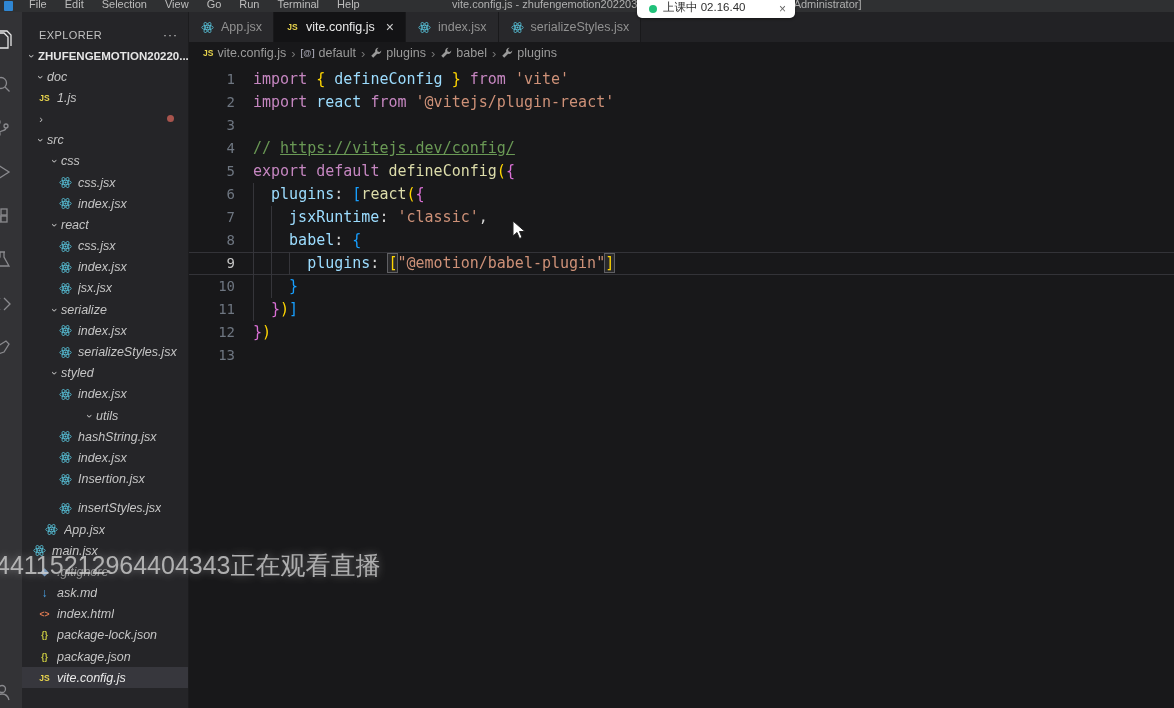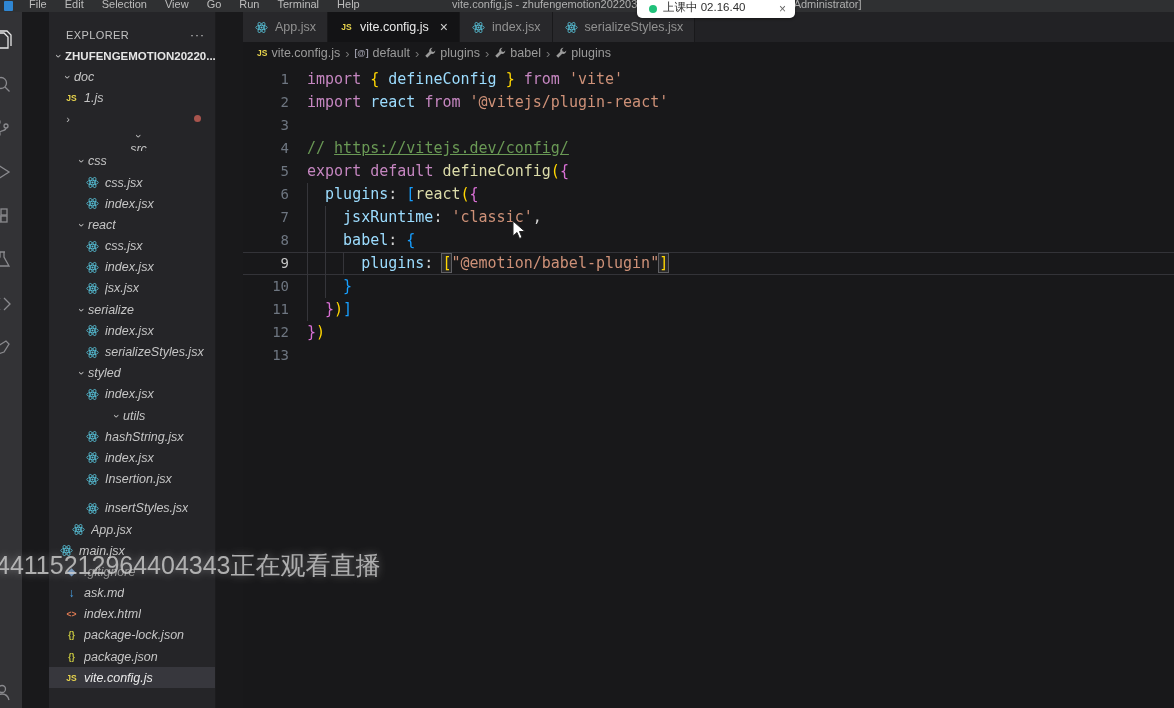--- a/index.html
+++ b/index.html
@@ -16,21 +16,21 @@
 
   
   .overlay-pill { position:absolute; left:637px; top:-10px; width:158px; height:28px; background:#ffffff;
                   border-radius:5px; z-index:40; display:flex; align-items:flex-end; padding:0 9px 3px 12px;
                   font-size:11.5px; color:#2f2f2f; gap:6px; box-shadow:0 1px 3px rgba(0,0,0,.4); }
   .pill-dot { width:8px; height:8px; border-radius:50%; margin-bottom:2px; flex:none; }
   .pill-text { white-space:nowrap; }
   .pill-close { margin-left:auto; color:#666; font-size:12px; line-height:12px; }
 
   
-  .main { position:absolute; top:12px; left:0; right:0; bottom:0; display:flex;gap:27px; }
+  .main { position:absolute; top:12px; left:0; right:0; bottom:0; display:flex; }
 
   
   .activitybar { width:22px; background:#333336; overflow:hidden; position:relative; flex:none;
                  display:flex; flex-direction:column; align-items:flex-start; padding-top:16px; gap:20px; }
   .ab-icon { width:24px; height:24px; margin-left:-10px; flex:none; }
   .ab-icon svg { width:24px; height:24px; }
   .ab-icon svg * { fill:none; stroke:#8a8a8e; stroke-width:1.3; }
   .ab-icon.active svg * { stroke:#e7e7e7; }
   .ab-bottom { position:absolute; bottom:4px; left:0; }
 
@@ -174,21 +174,21 @@
         <div class="row" style="padding-left: 13px;">
           <span class="spacer"></span>
           <span class="fi" style="color: var(--js-icon);">JS</span>
           <span class="label">1.js</span>
         </div>
         <div class="row ignored" style="padding-left: 13px;">
           <span class="arrow">›</span>
           <span class="label">node_modules</span>
           <span class="badge"></span>
         </div>
-        <div class="row" style="padding-left: 13px; flex-direction: column;">
+        <div class="row" style="padding-left: 13px;">
           <span class="arrow exp">›</span>
           <span class="label">src</span>
         </div>
         <div class="row" style="padding-left: 27px;">
           <span class="arrow exp">›</span>
           <span class="label">css</span>
         </div>
         <div class="row" style="padding-left: 34px;">
           <span class="spacer"></span>
           <span class="fi">

